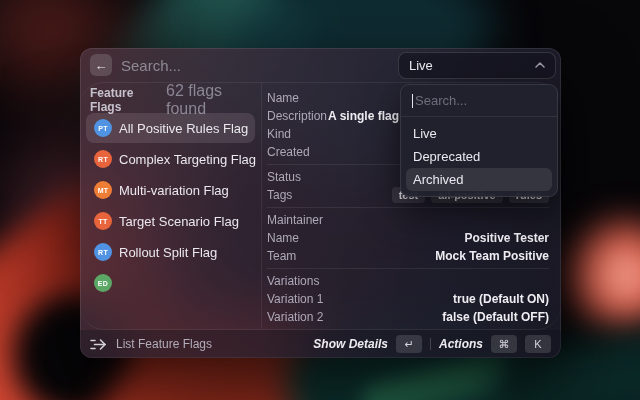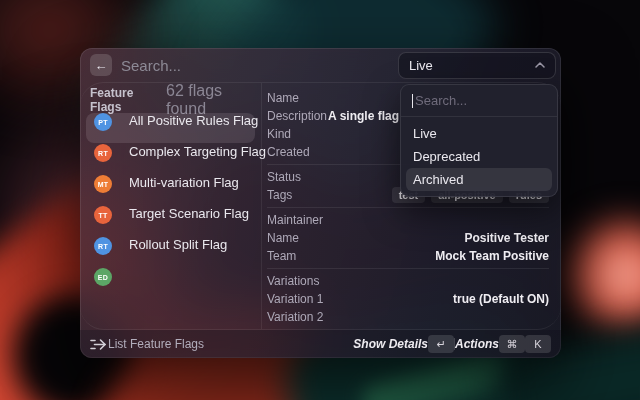--- a/index.html
+++ b/index.html
@@ -56,42 +56,42 @@
   .win-body{position:absolute;top:34px;bottom:28px;left:0;right:0;
       border-top:1px solid rgba(255,255,255,.07);border-bottom:1px solid rgba(255,255,255,.07);border-radius:24px;}
 
   
   .sidebar{position:absolute;left:0;top:0;bottom:0;width:182px;box-sizing:border-box;
       border-right:1px solid rgba(255,255,255,.07);padding:8px 6px 0 6px;}
   .section-head{height:18px;display:flex;align-items:center;gap:10px;padding:0 4px;}
   .sec-title{font-size:12px;font-weight:600;color:#c6c2cd;}
   .sec-count{font-size:16px;color:#8b8694;}
   .list{margin-top:4px;display:flex;flex-direction:column;gap:1px;}
-  .item{height:30px;border-radius:8px;display:flex;align-items:flex-start;gap:17px;
+  .item{height:30px;border-radius:8px;display:flex;align-items:center;gap:7px;
       padding:0 8px;box-sizing:border-box;}
   .item.selected{background:rgba(246,228,240,.12);}
   .badge{width:18px;height:18px;border-radius:50%;display:flex;align-items:center;
       justify-content:center;font-size:7px;font-weight:700;color:#fff;letter-spacing:.3px;flex:0 0 auto;}
   .item-label{font-size:13px;font-weight:500;color:#eae8ee;white-space:nowrap;}
 
   
   .details{position:absolute;left:183px;top:0;right:0;bottom:0;box-sizing:border-box;
       padding:6px 12px 0 4px;}
   .drow{height:18px;display:flex;align-items:center;justify-content:space-between;}
   .dlabel{font-size:12px;color:#aea9b8;white-space:nowrap;}
   .dvalue{font-size:12px;font-weight:600;color:#efedf2;white-space:nowrap;}
   .dvalue.covered{padding-right:150px;}
   .dgroup-div{height:1px;background:rgba(255,255,255,.08);margin:3px 0;}
   .tags{display:flex;gap:6px;}
   .tag{height:16px;padding:0 7px;border-radius:4px;background:rgba(255,255,255,.10);
       font-size:11px;font-weight:600;color:#e6e3ea;display:flex;align-items:center;}
 
   
   .win-footer{position:absolute;bottom:0;left:0;right:0;height:28px;display:flex;
-      align-items:center;padding:0 10px;box-sizing:border-box;
+      align-items:center;gap:8px;padding:0 10px;box-sizing:border-box;
       background:rgba(18,16,26,.30);border-radius:0 0 12px 12px;}
   .cmd-name{font-size:12px;color:#b2adbb;flex:1;}
   .foot-strong{font-size:12px;font-weight:600;color:#edebf0;font-style:italic;}
   .key{height:18px;min-width:18px;padding:0 4px;border-radius:4px;background:rgba(255,255,255,.13);
       display:flex;align-items:center;justify-content:center;font-size:11px;color:#d6d3db;}
   .pipe{width:1px;height:12px;background:rgba(255,255,255,.18);}
 
   
   .dd{position:absolute;left:320px;top:36px;width:158px;box-sizing:border-box;border-radius:9px;
       background:rgba(33,33,46,.96);border:1px solid rgba(255,255,255,.10);
@@ -218,20 +218,21 @@
         <div class="dgroup-div"></div>
         <div class="drow">
           <span class="dlabel">Variations</span>
         </div>
         <div class="drow">
           <span class="dlabel">Variation 1</span>
           <span class="dvalue">true (Default ON)</span>
         </div>
         <div class="drow">
           <span class="dlabel">Variation 2</span>
+          <span class="dvalue">false (Default OFF)</span>
         </div>
       </div>
     </div>
 
     <div class="win-footer">
       <svg width="18" height="13" viewBox="0 0 18 13" fill="none" stroke="#d3d0d8" stroke-width="1.6" stroke-linecap="round">
         <path d="M4.5 6.5 H15"></path>
           <path d="M10.5 2 L15 6.5 L10.5 11"></path>
         <path d="M1 2.5 H5"></path>
           <path d="M1 10.5 H5"></path>

